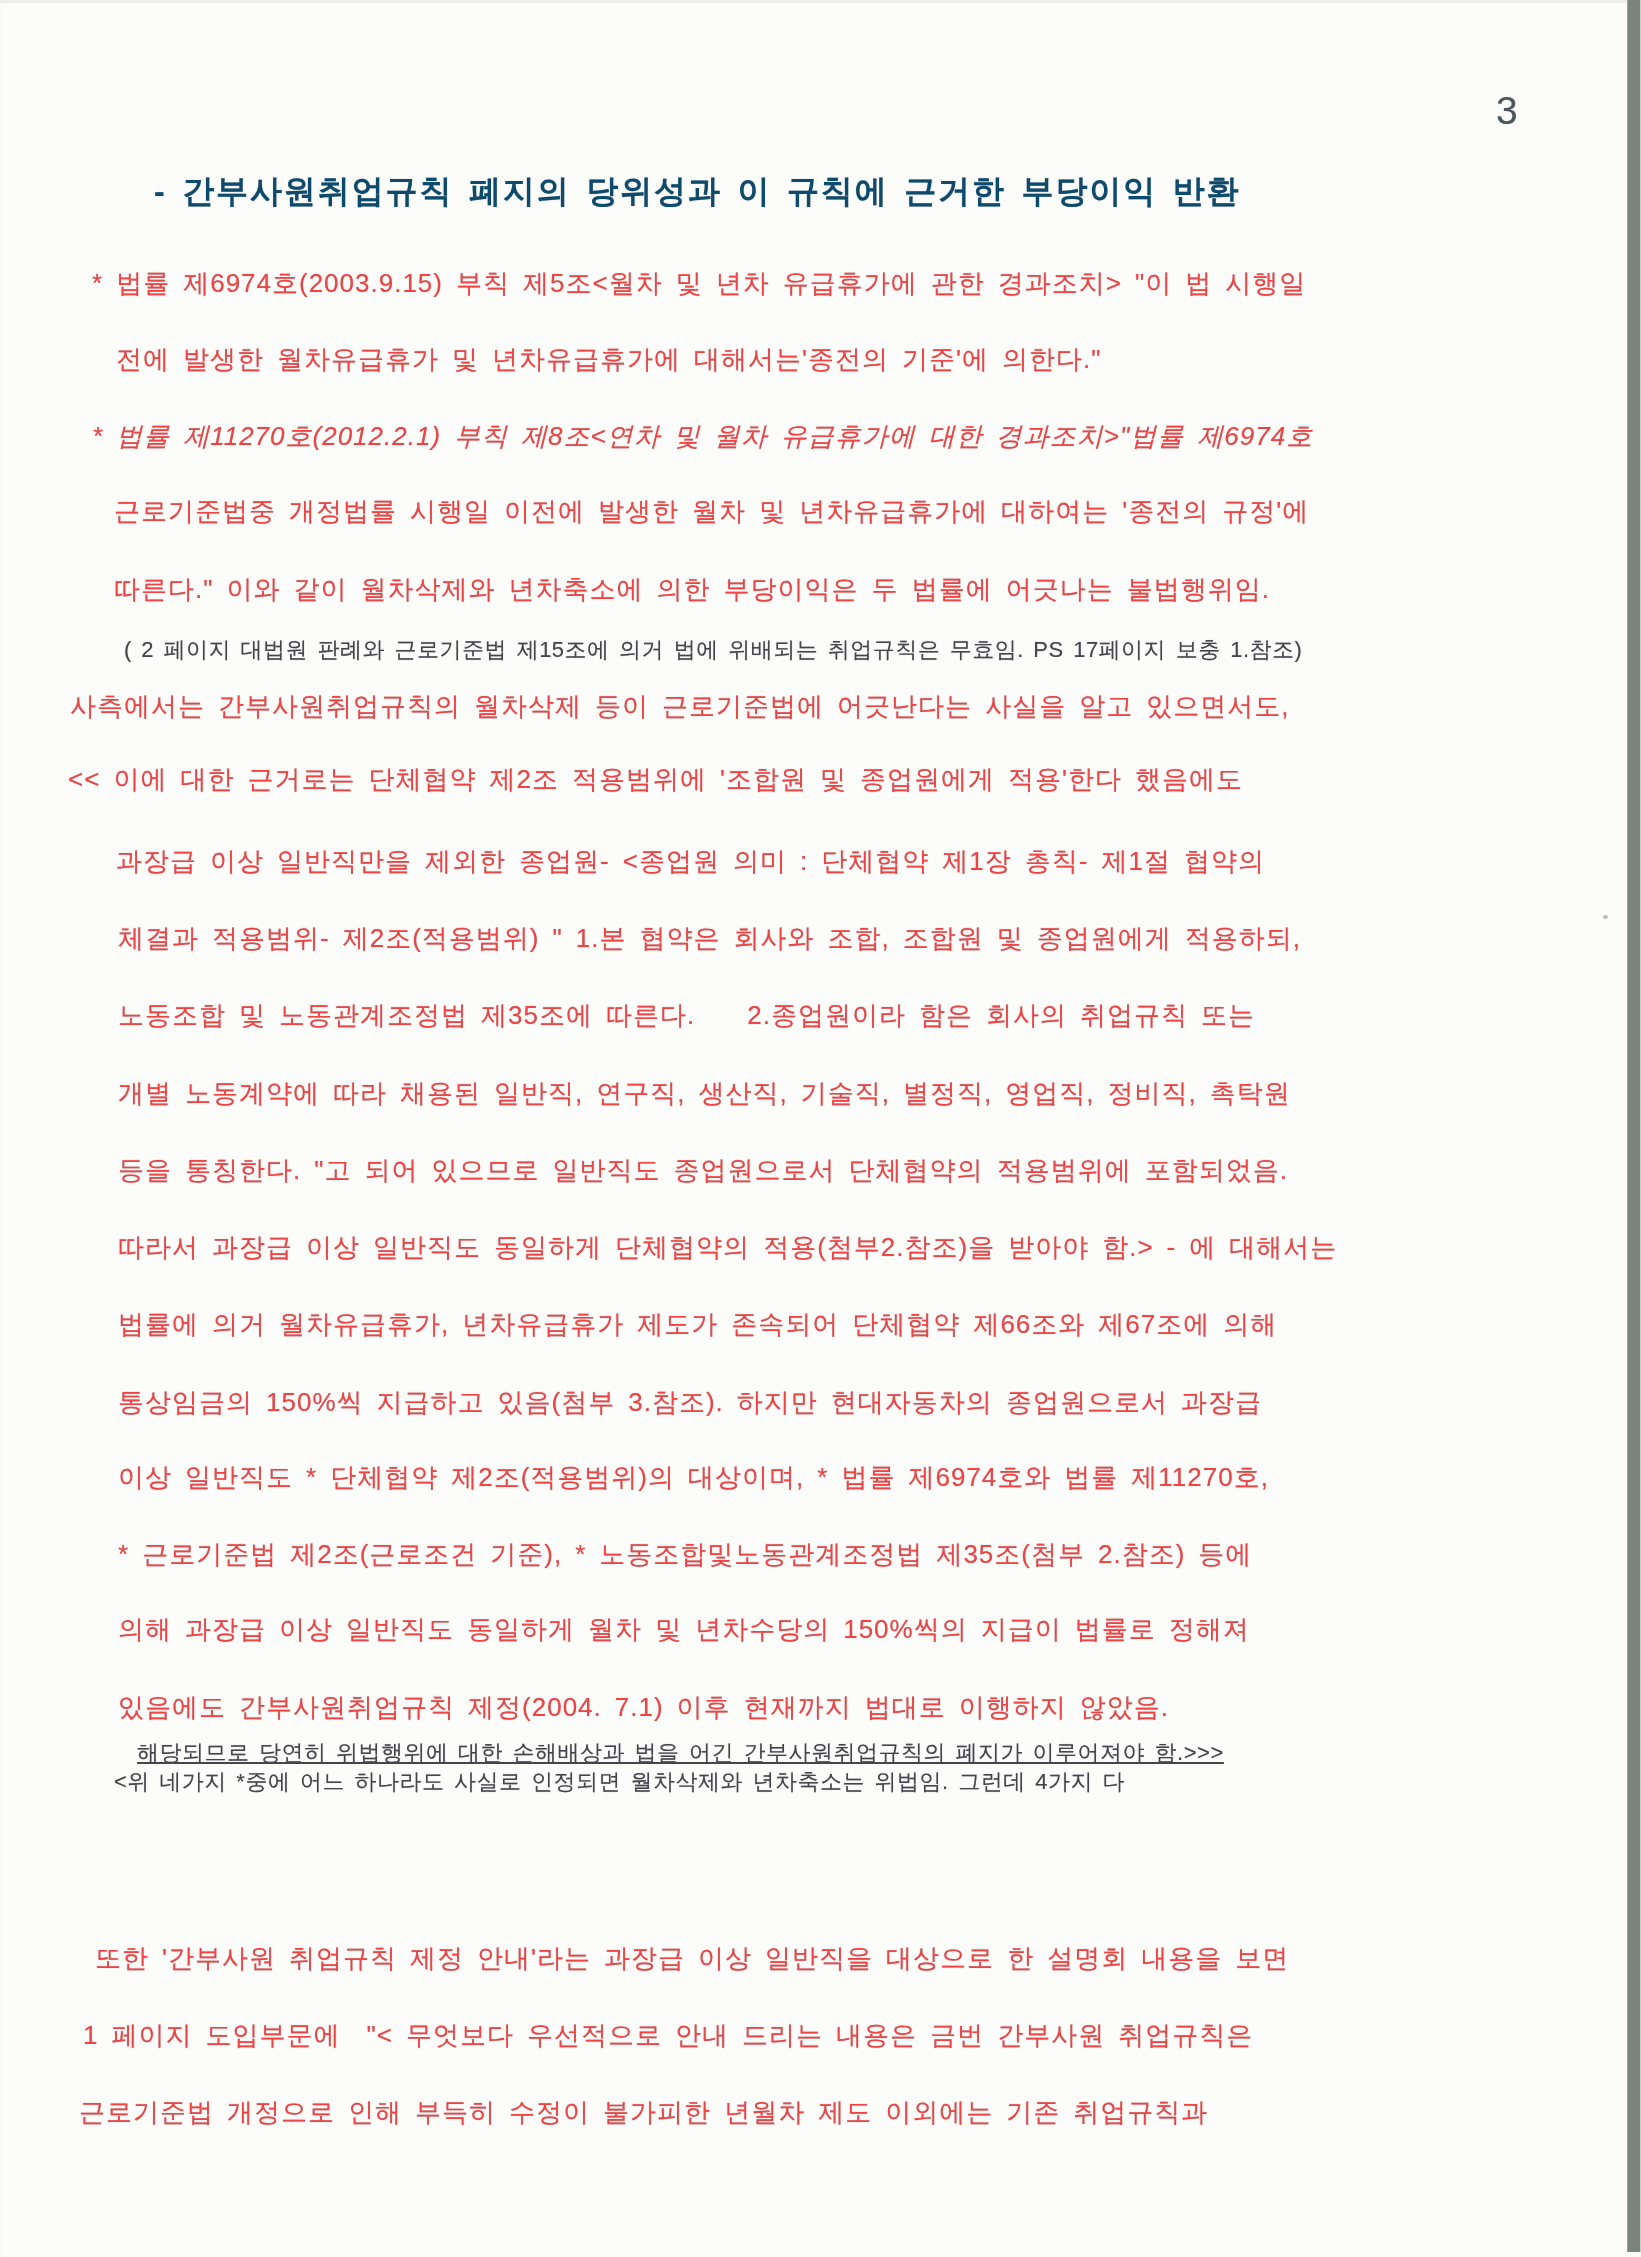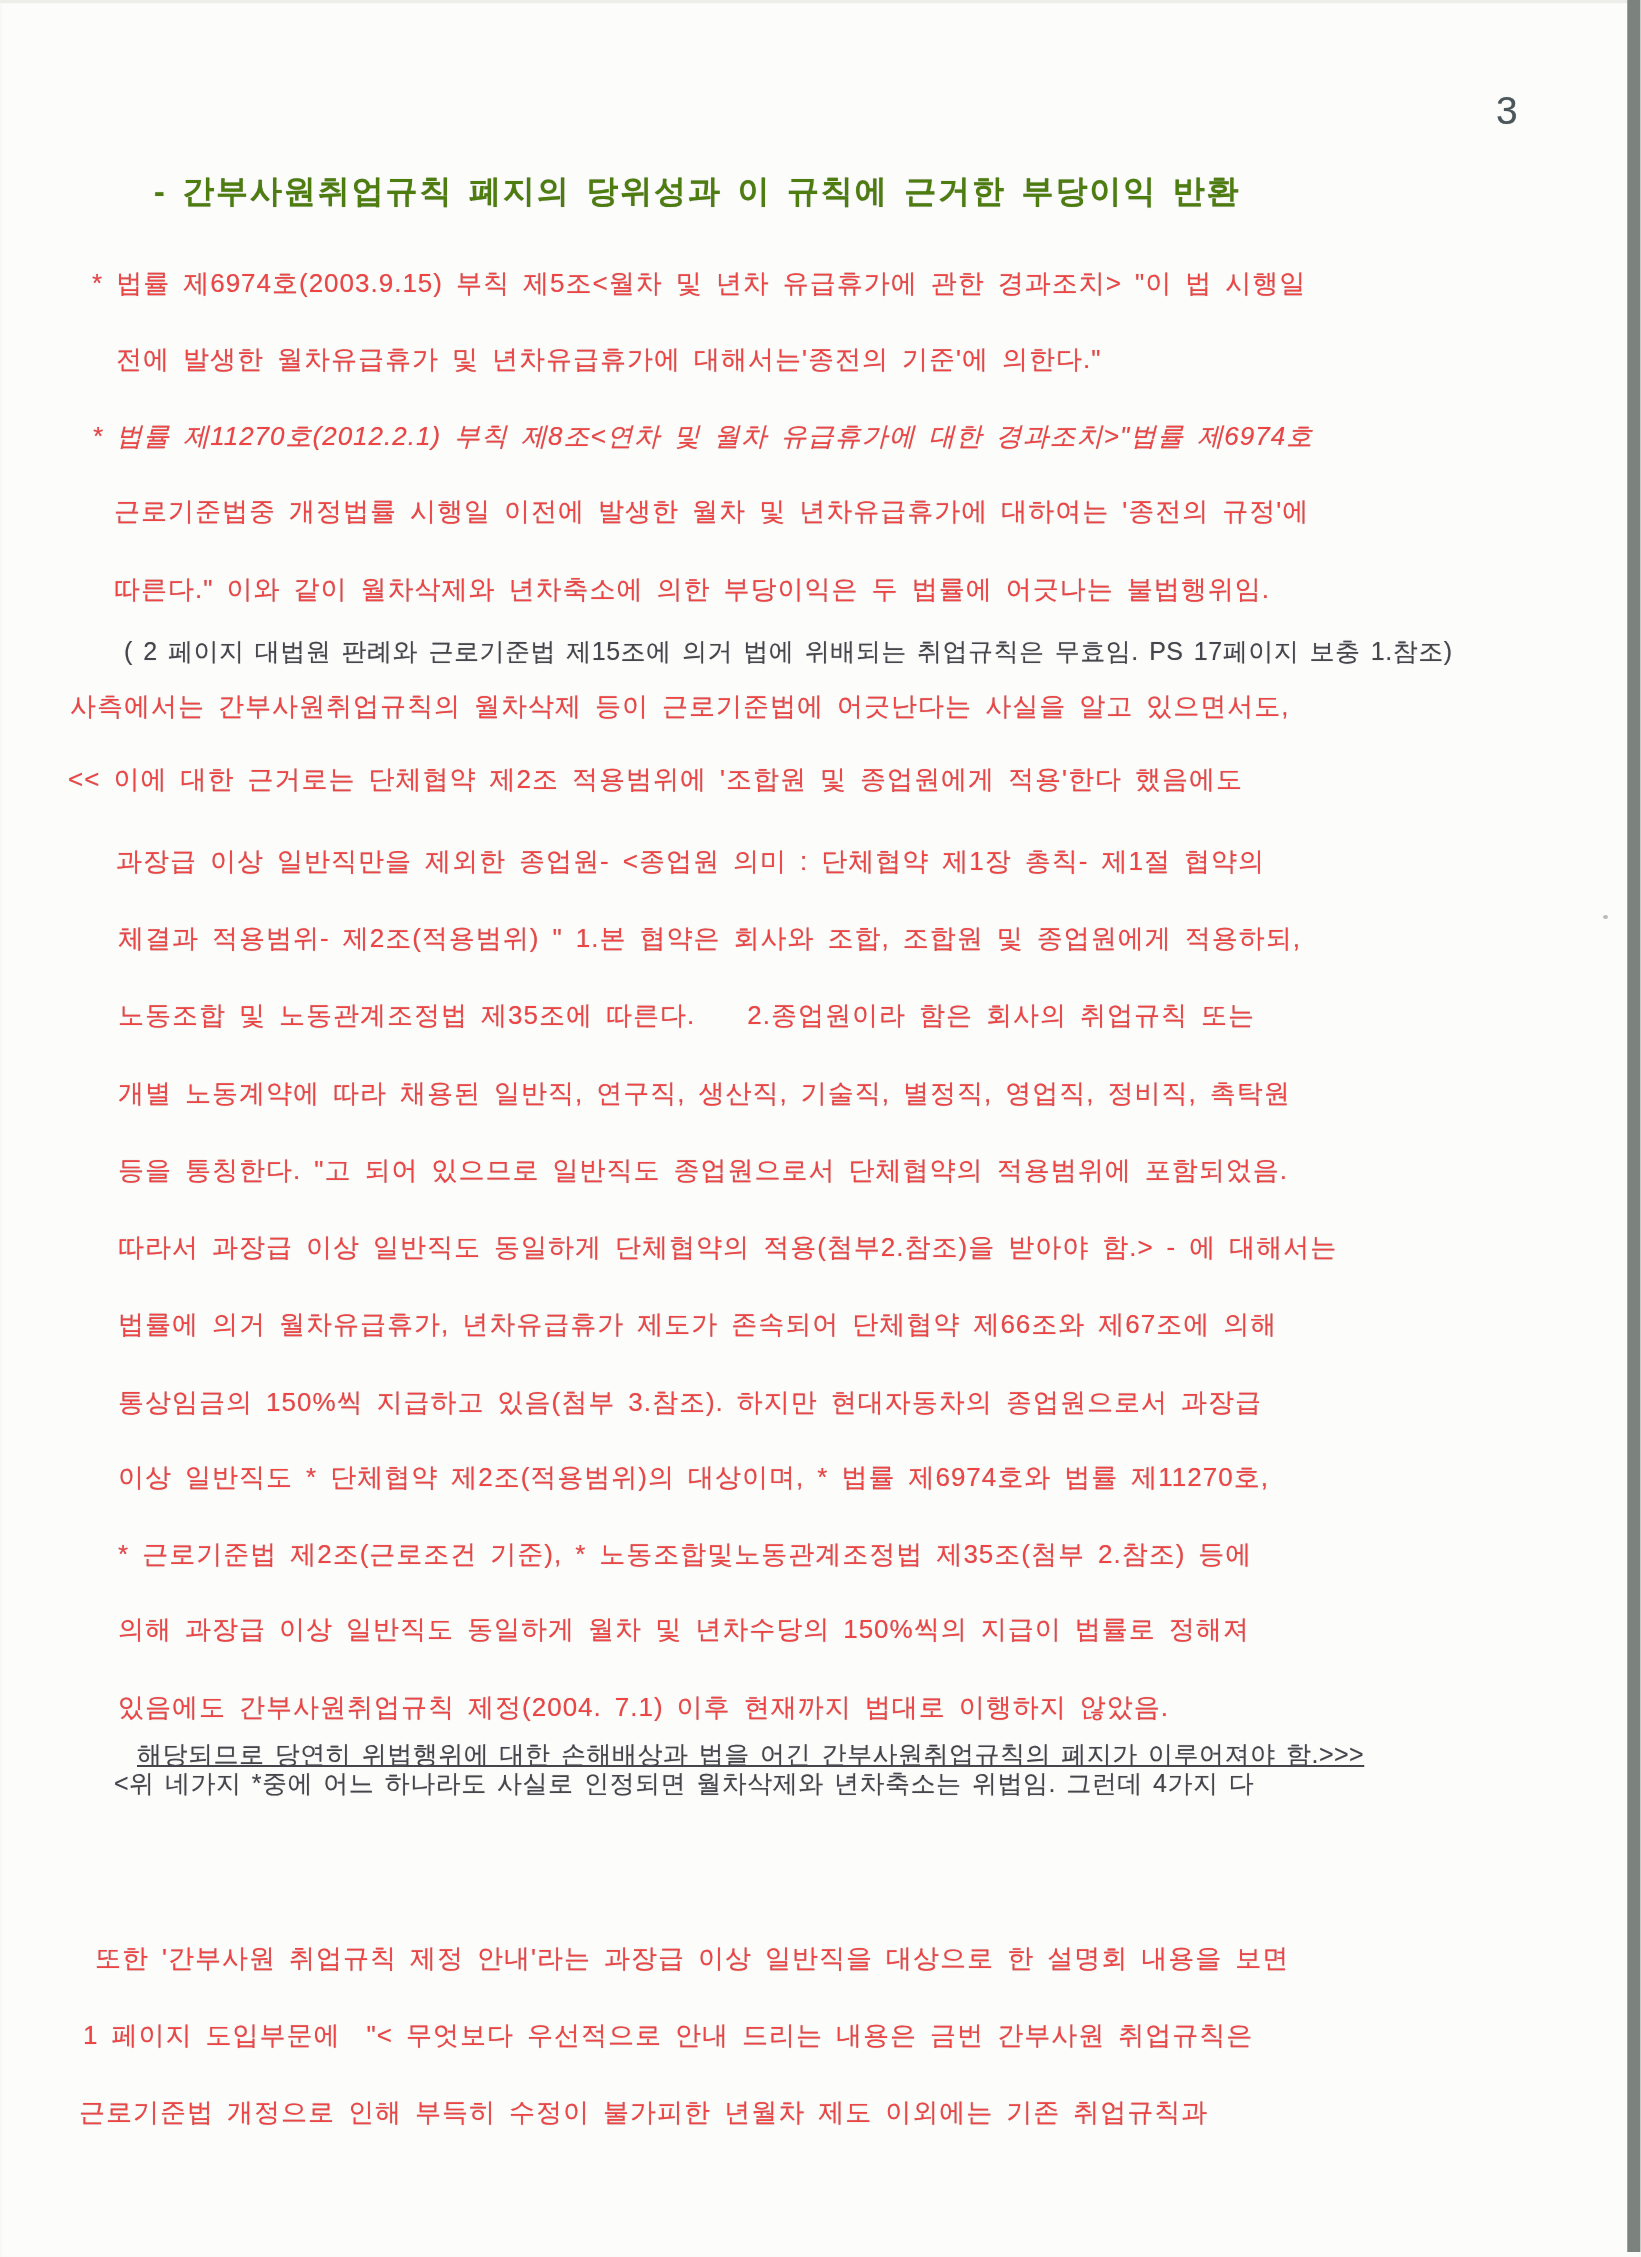--- a/index.html
+++ b/index.html
@@ -31,24 +31,24 @@
     color: #ef4444;
     white-space: pre;
     letter-spacing: 1px;
     word-spacing: 4.8px;
     text-shadow: 0 0 1px rgba(55,55,60,0.40);
   }
   .line.title {
     font-weight: 700;
     font-size: 32px;
     letter-spacing: 1.9px;
-    color: #4d7c0f;
+    color: #0c4a6e;
   }
   .line.small {
-    font-size: 25px;
+    font-size: 22px;
     letter-spacing: 0.5px;
     word-spacing: 2.9px;
     color: #45454c;
   }
   .scan-stripe {
     position: absolute;
     top: 0;
     right: 0;
     width: 11.6px;
     height: 2252px;

